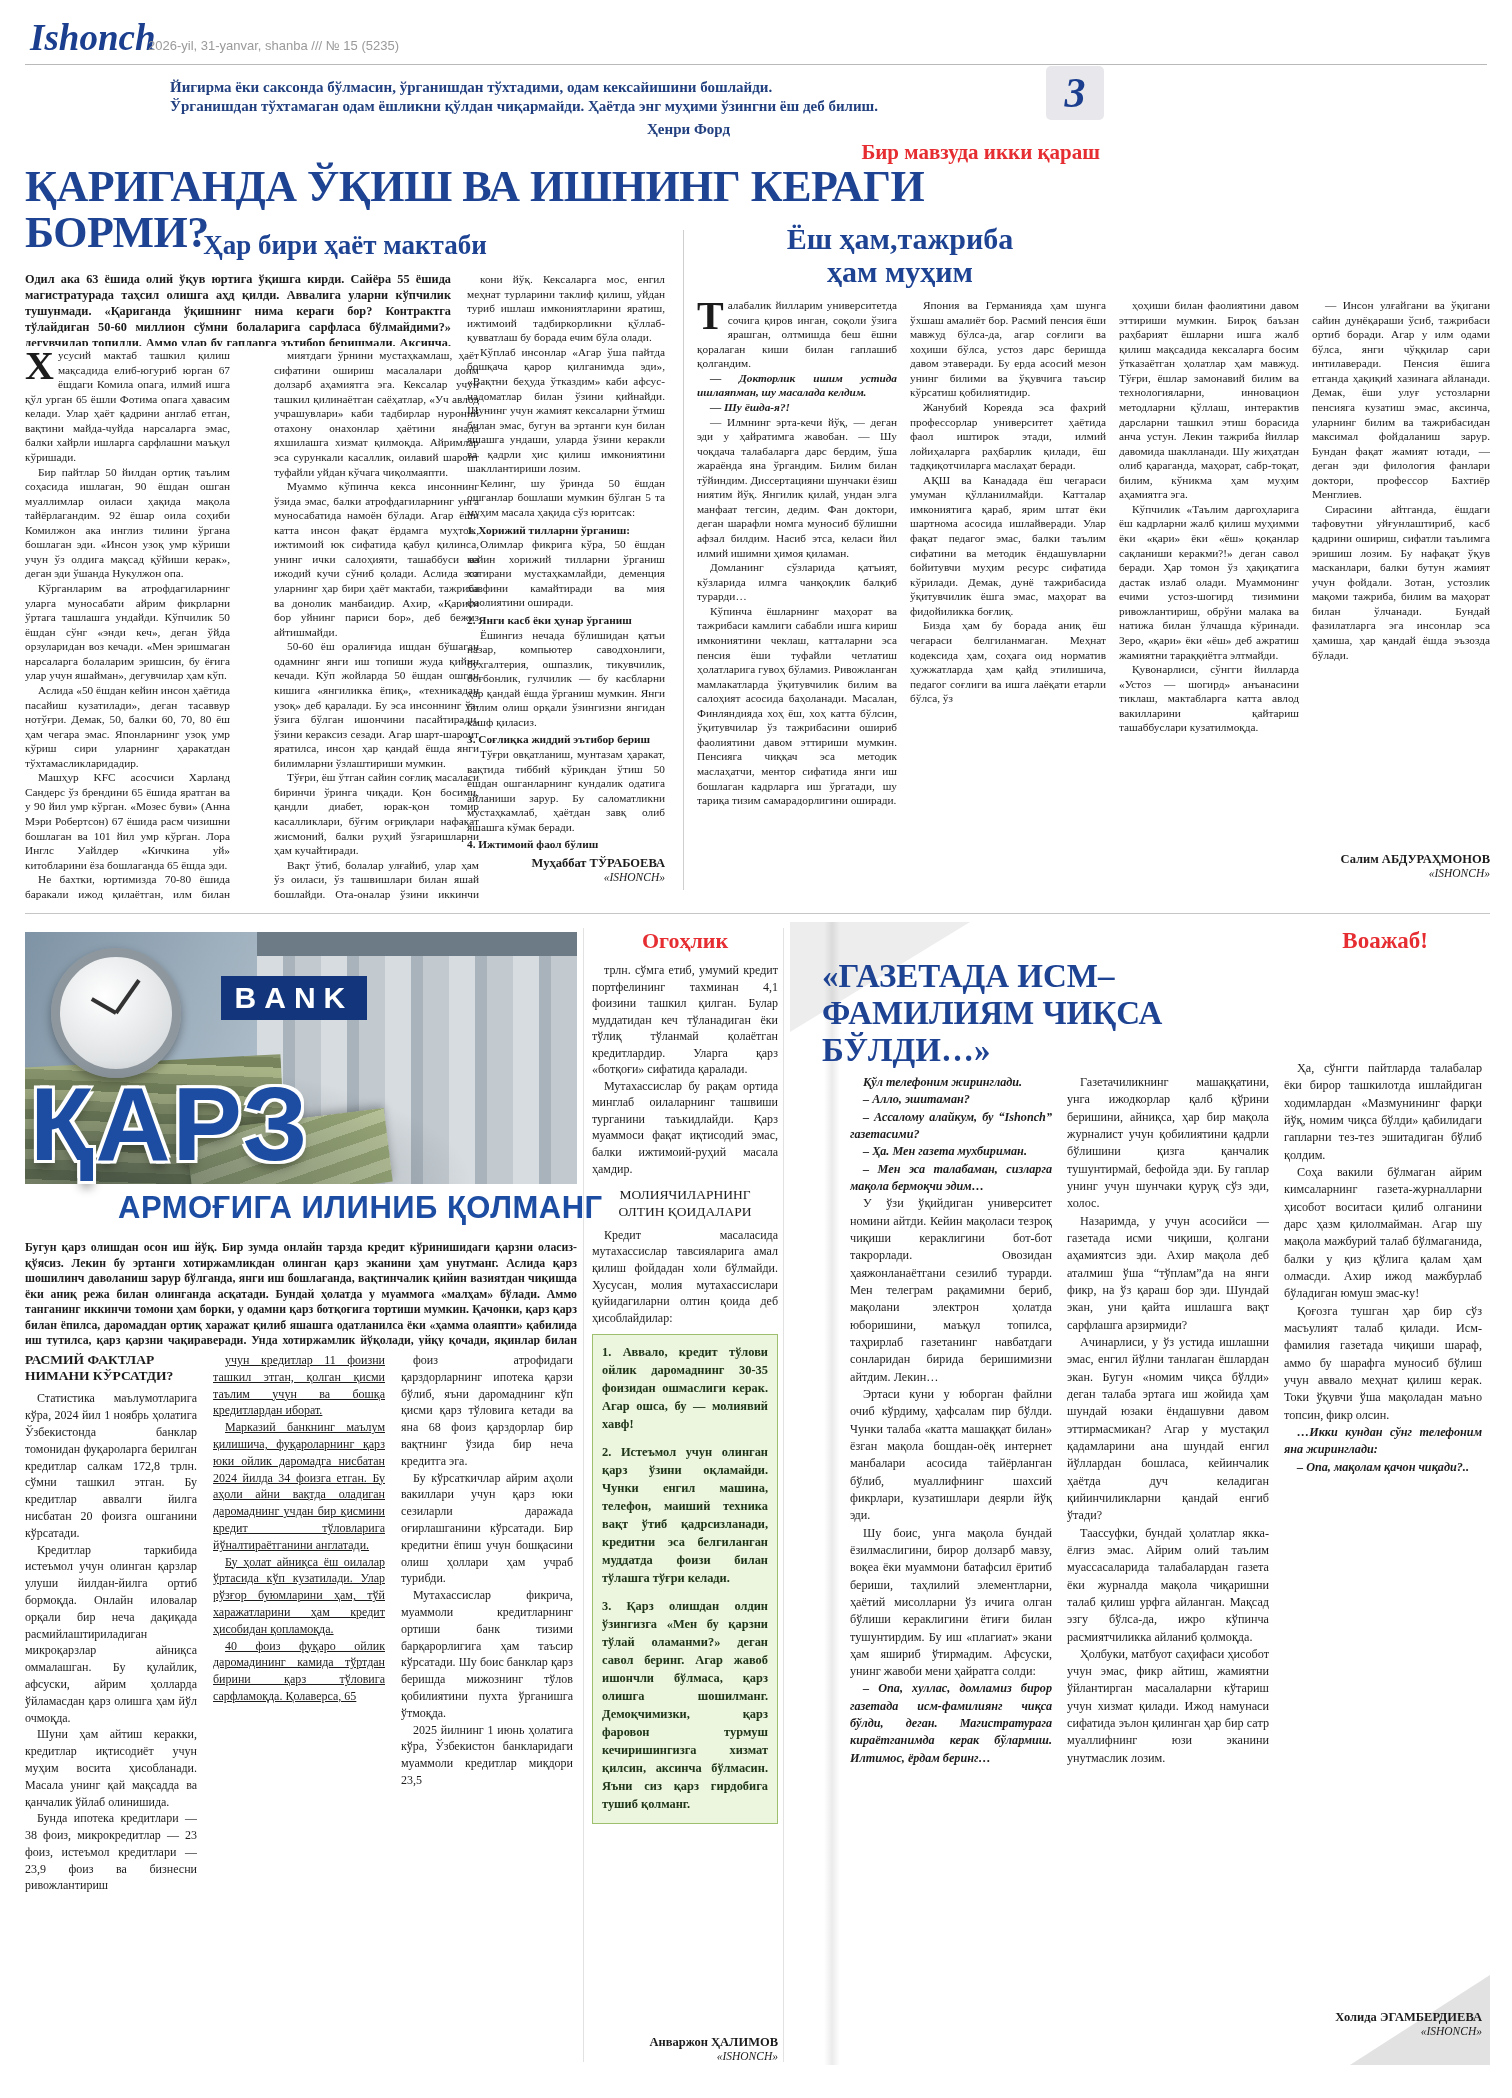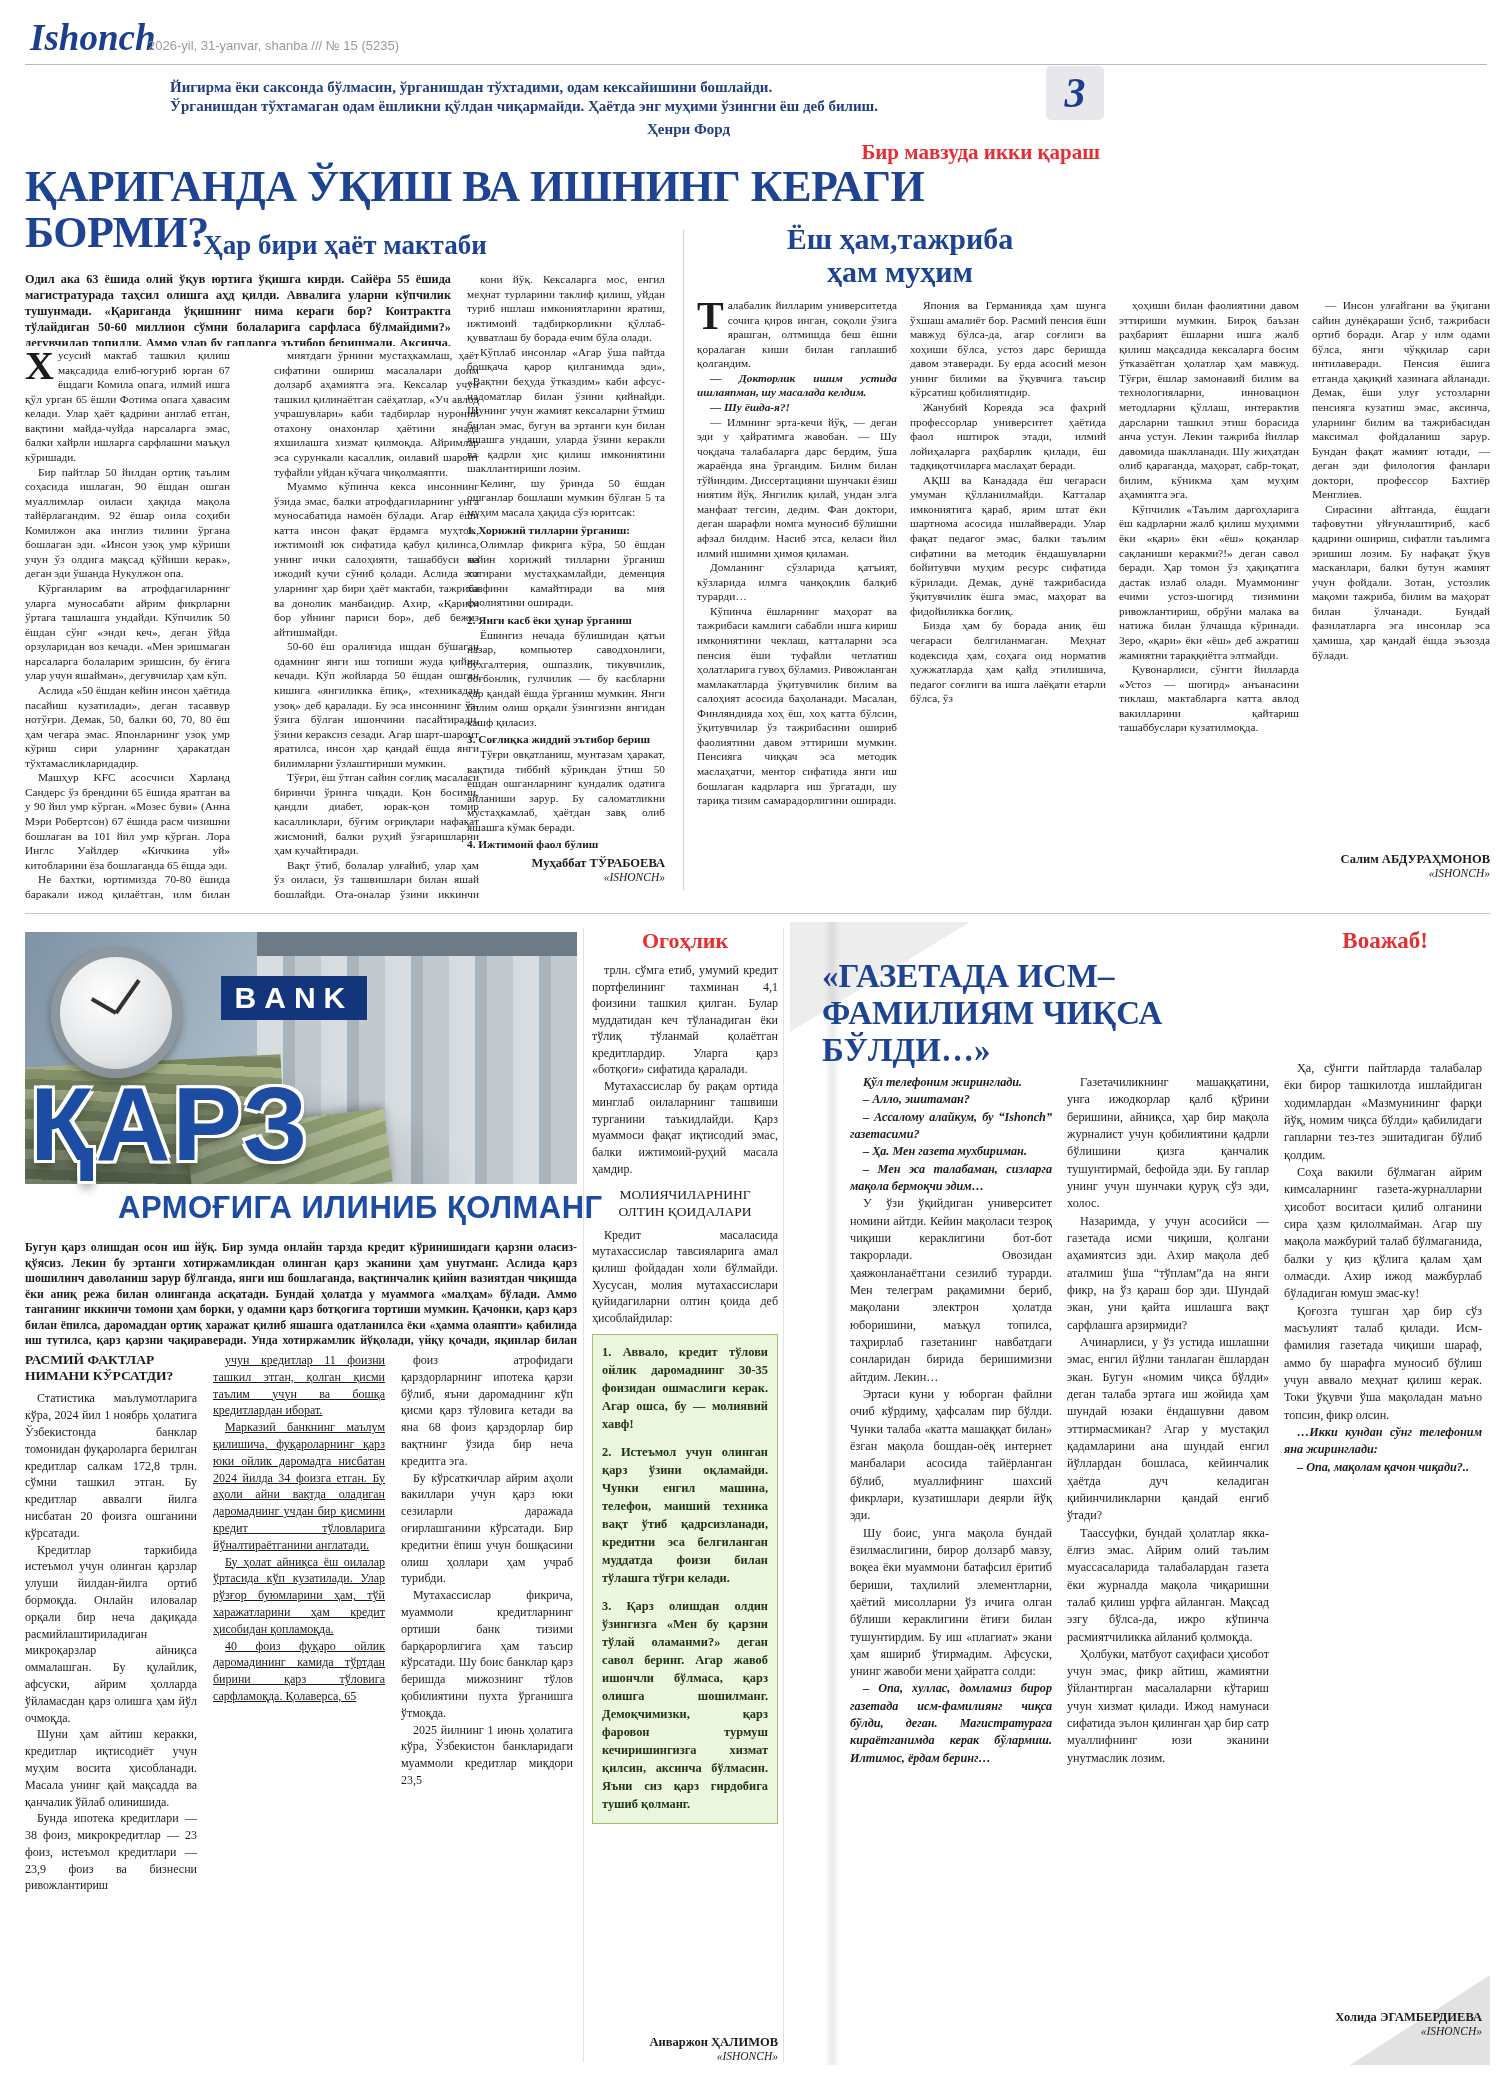--- a/index.html
+++ b/index.html
@@ -287,21 +287,21 @@
       </div>
     <div class="ncol n2">
         <p>Газетачиликнинг машаққатини, унга ижодкорлар қалб қўрини беришини, айниқса, ҳар бир мақола журналист учун қобилиятини қадрли бўлишини қизга қанчалик тушунтирмай, бефойда эди. Бу гаплар унинг учун шунчаки қуруқ сўз эди, холос.</p>
         <p>Назаримда, у учун асосийси — газетада исми чиқиши, қолгани аҳамиятсиз эди. Ахир мақола деб аталмиш ўша “тўплам”да на янги фикр, на ўз қараш бор эди. Шундай экан, уни қайта ишлашга вақт сарфлашга арзирмиди?</p>
         <p>Ачинарлиси, у ўз устида ишлашни эмас, енгил йўлни танлаган ёшлардан экан. Бугун «номим чиқса бўлди» деган талаба эртага иш жойида ҳам шундай юзаки ёндашувни давом эттирмасмикан? Агар у мустақил қадамларини ана шундай енгил йўллардан бошласа, кейинчалик ҳаётда дуч келадиган қийинчиликларни қандай енгиб ўтади?</p>
         <p>Таассуфки, бундай ҳолатлар якка-ёлғиз эмас. Айрим олий таълим муассасаларида талабалардан газета ёки журналда мақола чиқаришни талаб қилиш урфга айланган. Мақсад эзгу бўлса-да, ижро кўпинча расмиятчиликка айланиб қолмоқда.</p>
         <p>Ҳолбуки, матбуот саҳифаси ҳисобот учун эмас, фикр айтиш, жамиятни ўйлантирган масалаларни кўтариш учун хизмат қилади. Ижод намунаси сифатида эълон қилинган ҳар бир сатр муаллифнинг юзи эканини унутмаслик лозим.</p>
       </div>
     <div class="ncol n3">
         <p>Ҳа, сўнгги пайтларда талабалар ёки бирор ташкилотда ишлайдиган ходимлардан «Мазмунининг фарқи йўқ, номим чиқса бўлди» қабилидаги гапларни тез-тез эшитадиган бўлиб қолдим.</p>
-        <p>Соҳа вакили бўлмаган айрим кимсаларнинг газета-журналларни ҳисобот воситаси қилиб олганини сира ҳазм қилолмайман. Агар шу мақола мажбурий талаб бўлмаганида, балки у қиз қўлига қалам ҳам олмасди. Ахир ижод мажбурлаб бўладиган юмуш эмас-ку!</p>
+        <p>Соҳа вакили бўлмаган айрим кимсаларнинг газета-журналларни ҳисобот воситаси қилиб олганини дарс ҳазм қилолмайман. Агар шу мақола мажбурий талаб бўлмаганида, балки у қиз қўлига қалам ҳам олмасди. Ахир ижод мажбурлаб бўладиган юмуш эмас-ку!</p>
         <p>Қоғозга тушган ҳар бир сўз масъулият талаб қилади. Исм-фамилия газетада чиқиши шараф, аммо бу шарафга муносиб бўлиш учун аввало меҳнат қилиш керак. Токи ўқувчи ўша мақоладан маъно топсин, фикр олсин.</p>
         <p class="i">…Икки кундан сўнг телефоним яна жиринглади:</p>
         <p class="i">– Опа, мақолам қачон чиқади?..</p>
       </div>
     <div class="byline byline-abs3">
       <div class="byline-name">Холида ЭГАМБЕРДИЕВА</div>
       <div class="byline-credit">«ISHONCH»</div>
     </div>
   </div>
 

